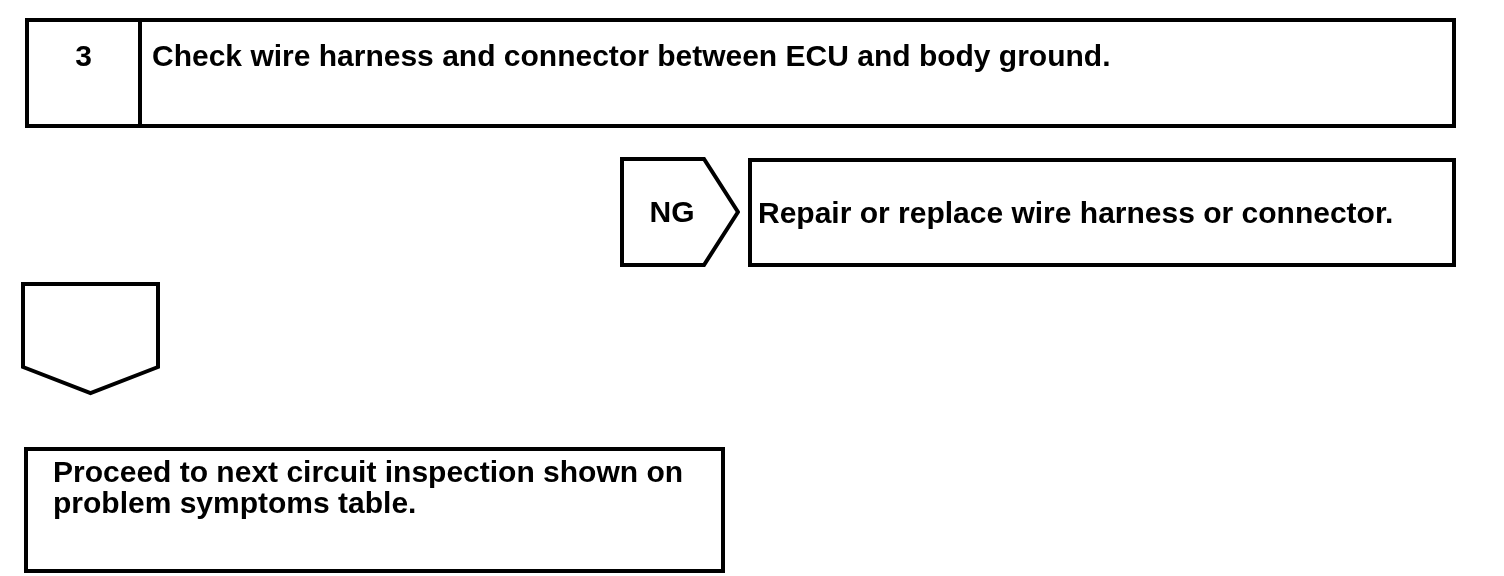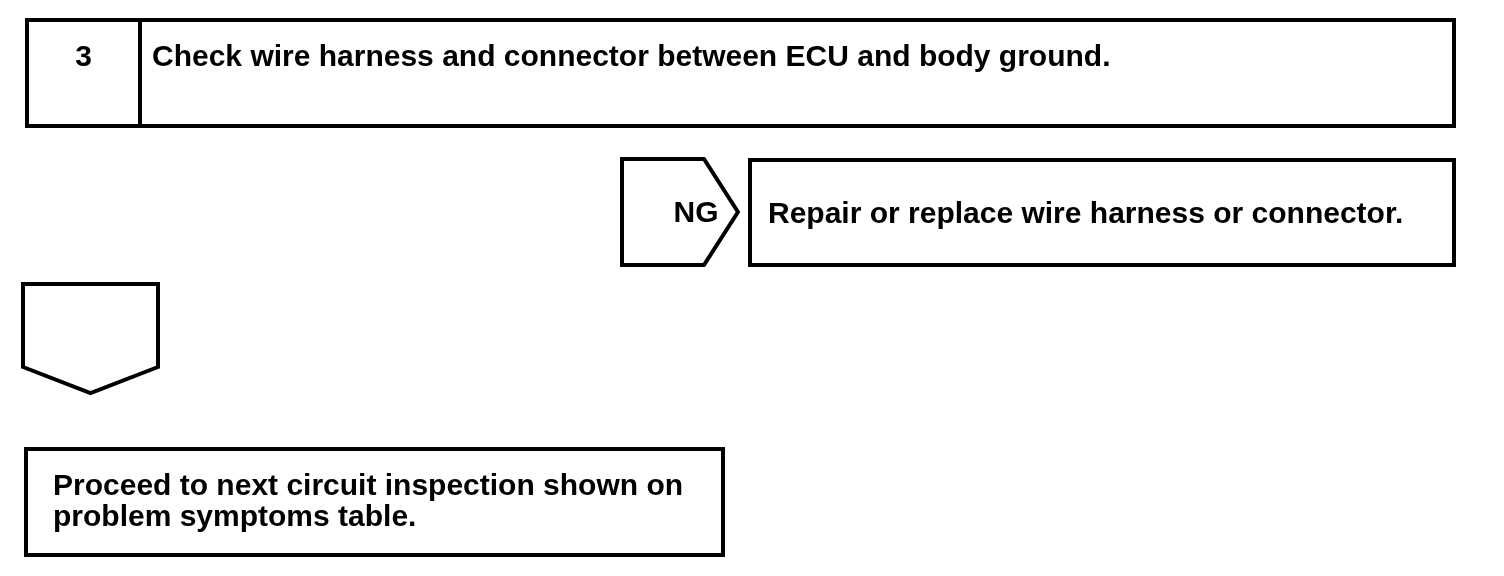--- a/index.html
+++ b/index.html
@@ -29,36 +29,36 @@
   }
   .step-instr {
     position: absolute; left: 113px; right: 0; top: 0; bottom: 0;
     padding: 19px 8px 0 10px; line-height: 30px;
     white-space: nowrap; overflow: hidden; border-radius: 32px;
   }
   
   .ng-shape { position: absolute; left: 620px; top: 157px; }
   .ng-label {
     position: absolute; left: 620px; top: 157px; width: 104px; height: 110px;
-    display: flex; align-items: center; justify-content: center; margin-left: 24px;
+    display: flex; align-items: center; justify-content: center;
   }
   .ng-action {
     left: 748px; top: 158px; width: 708px; height: 109px;
-    display: flex; align-items: center; padding-left: 16px;
+    display: flex; align-items: center; padding-left: 6px;
     white-space: nowrap;
   }
   
   .ok-shape { position: absolute; left: 21px; top: 282px; }
   .ok-label {
     position: absolute; left: 21px; top: 284px; width: 139px; height: 85px;
     display: flex; align-items: center; justify-content: center;
   }
   .ok-action {
-    left: 24px; top: 447px; width: 701px; height: 110px;
-    padding: 18px 6px 0 25px; line-height: 31px;
+    left: 24px; top: 447px; width: 701px; height: 126px;
+    padding: 5px 6px 0 25px; line-height: 31px;
   }
   .shape-poly { fill: #ffffff; stroke-width: 4; stroke-linejoin: miter; }
 </style>
 </head>
 <body>
 
 <div class="canvas">
 
   <div class="box step-table">
     <div class="step-num">

